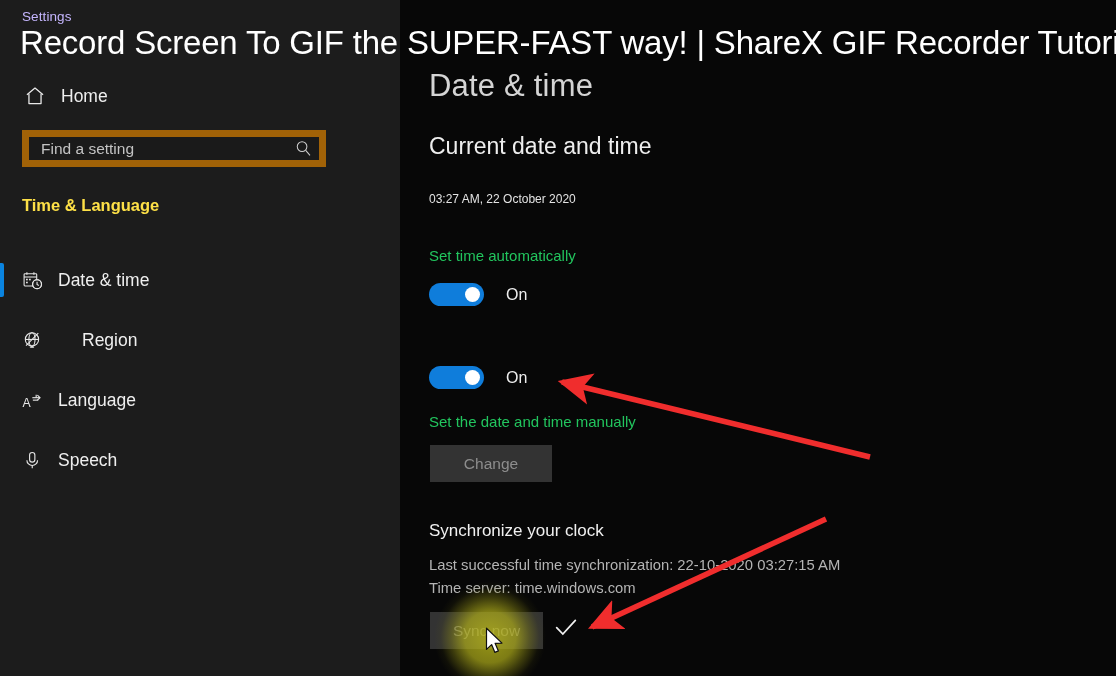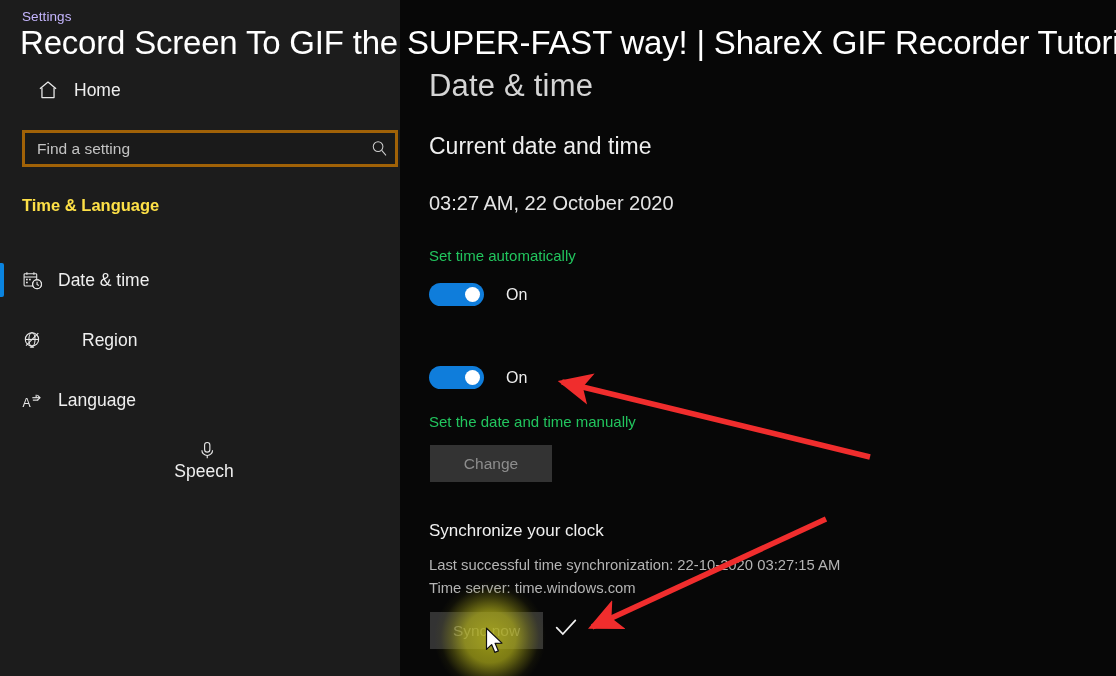--- a/index.html
+++ b/index.html
@@ -26,42 +26,42 @@
   }
   #settings-label {
     position: absolute;
     left: 22px; top: 9px;
     font-size: 13.5px;
     color: #c4b5fd;
     letter-spacing: 0.1px;
   }
   #home-row {
     position: absolute;
-    left: 14px; top: 73px;
+    left: 1px; top: 73px;
     width: 400px; height: 34px;
     display: flex;
-    align-items: center;
+    align-items: flex-end;
   }
   #home-row .ico {
     width: 36px; margin-left: 16px;
     display: flex; align-items: center; justify-content: center;
     color: #e8e8e8;
   }
   #home-row .lbl {
     margin-left: 8px;
     font-size: 17.5px;
     color: #eeeeee;
   }
   #search-box {
     position: absolute;
     left: 22px; top: 130px;
-    width: 376px; height: 37px;
+    width: 304px; height: 37px;
     box-sizing: border-box;
     background: #1a1a1a;
-    border: 3px solid #a16207;
+    border: 7px solid #a16207;
     display: flex;
     align-items: center;
   }
   #search-box input {
     flex: 1;
     background: transparent;
     border: none;
     outline: none;
     color: #d5d5d5;
     font-size: 15.5px;
@@ -125,21 +125,21 @@
   #section-current {
     position: absolute;
     left: 29px; top: 133px;
     font-size: 23px;
     color: #eeeeee;
     font-weight: normal;
   }
   #current-datetime {
     position: absolute;
     left: 29px; top: 192px;
-    font-size: 20px;
+    font-size: 12px;
     color: #e4e4e4;
   }
   .setting-label {
     position: absolute;
     left: 29px;
     font-size: 15px;
     color: #22c55e;
   }
   .toggle-row {
     position: absolute;
@@ -321,21 +321,21 @@
           <text x="0.5" y="19.5" font-size="14" font-family="Liberation Sans, sans-serif" fill="currentColor" stroke="none">A</text>
           <path d="M11.8 8.8h8.6"></path>
           <path d="M16.2 5.4v3.4"></path>
           <path d="M18.6 11.6h-6.2"></path>
           <path d="M17.6 5.8 20.6 8.8 17.6 11.6"></path>
         </svg>
       </span>
       <span class="lbl">Language</span>
     </div>
 
-    <div class="nav-item" style="top:440px;flex-direction:column;">
+    <div class="nav-item" style="top:440px;">
       <span class="ico">
         <svg width="21" height="21" viewBox="0 0 24 24" fill="none" stroke="currentColor" stroke-width="1.3">
           <rect x="8.7" y="2.8" width="6" height="11" rx="3"></rect>
           <path d="M5.6 11.6a6.1 6.1 0 0 0 12.2 0"></path>
           <line x1="11.7" y1="17.7" x2="11.7" y2="20.8"></line>
         </svg>
       </span>
       <span class="lbl">Speech</span>
     </div>
   </div>

